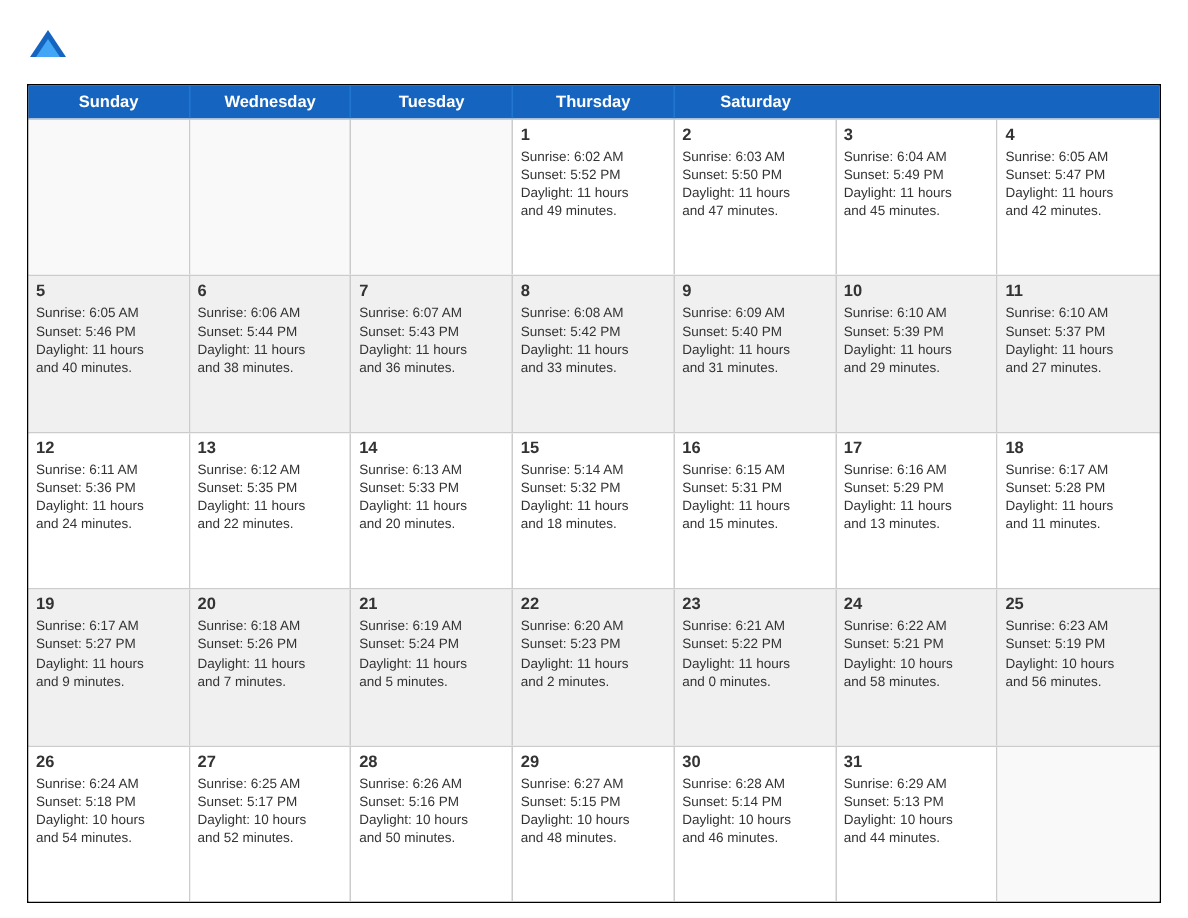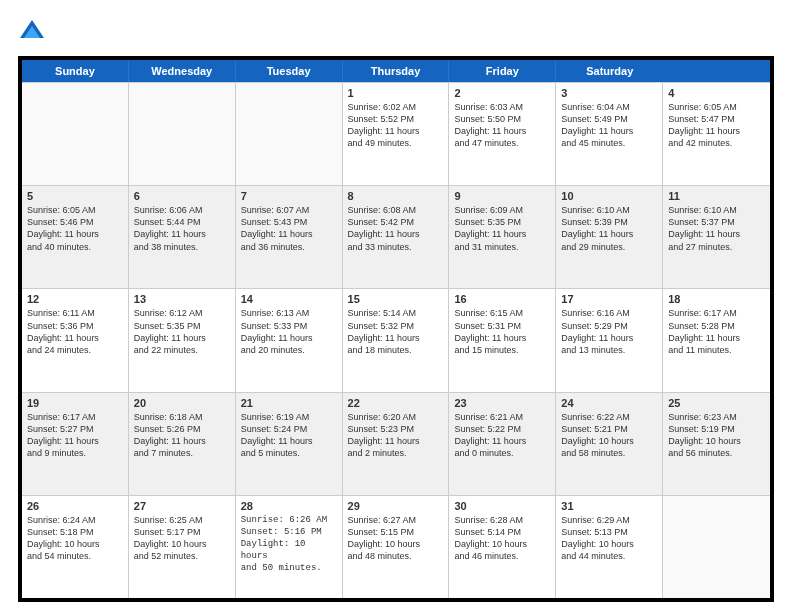--- a/index.html
+++ b/index.html
@@ -57,21 +57,21 @@
       line-height: 1.1;
     }
     .location {
       font-size: 14px;
       color: #555;
     }
     .calendar {
       flex: 1;
       display: flex;
       flex-direction: column;
-      border: 4px solid #000000;
+      border: 1px solid #000000;
     }
     .cal-header {
       display: grid;
       grid-template-columns: repeat(7, 1fr);
       background: #1565c0;
     }
     .cal-header-cell {
       color: #fff;
       font-size: 11px;
       font-weight: bold;
@@ -134,21 +134,20 @@
       <div class="location"></div>
     </div>
   </div>
 
   <div class="calendar">
     <div class="cal-header">
     <div class="cal-header-cell">Sunday</div>
         <div class="cal-header-cell">Wednesday</div>
         <div class="cal-header-cell">Tuesday</div>
         <div class="cal-header-cell">Thursday</div>
-        <div class="cal-header-cell">Friday</div>
         <div class="cal-header-cell">Saturday</div>
       </div>
     <div class="cal-body">
     <div class="cal-row">
           <div class="cal-cell empty"></div>
           <div class="cal-cell empty"></div>
           <div class="cal-cell empty"></div>
           <div class="cal-cell">
             <span class="day-num">1</span>
             <div class="cell-text" style="white-space: pre-line;">Sunrise: 6:02 AM
@@ -203,21 +202,21 @@
           <div class="cal-cell alt-row">
             <span class="day-num">8</span>
             <div class="cell-text" style="white-space: pre-line;">Sunrise: 6:08 AM
 Sunset: 5:42 PM
 Daylight: 11 hours
 and 33 minutes.</div>
           </div>
           <div class="cal-cell alt-row">
             <span class="day-num">9</span>
             <div class="cell-text" style="white-space: pre-line;">Sunrise: 6:09 AM
-Sunset: 5:35 PM
+Sunset: 5:40 PM
 Daylight: 11 hours
 and 31 minutes.</div>
           </div>
           <div class="cal-cell alt-row">
             <span class="day-num">10</span>
             <div class="cell-text" style="white-space: pre-line;">Sunrise: 6:10 AM
 Sunset: 5:39 PM
 Daylight: 11 hours
 and 29 minutes.</div>
           </div>
@@ -341,21 +340,21 @@
           </div>
           <div class="cal-cell">
             <span class="day-num">27</span>
             <div class="cell-text" style="white-space: pre-line;">Sunrise: 6:25 AM
 Sunset: 5:17 PM
 Daylight: 10 hours
 and 52 minutes.</div>
           </div>
           <div class="cal-cell">
             <span class="day-num">28</span>
-            <div class="cell-text" style="white-space: pre-line; font-family: Liberation Mono, monospace;">Sunrise: 6:26 AM
+            <div class="cell-text" style="white-space: pre-line;">Sunrise: 6:26 AM
 Sunset: 5:16 PM
 Daylight: 10 hours
 and 50 minutes.</div>
           </div>
           <div class="cal-cell">
             <span class="day-num">29</span>
             <div class="cell-text" style="white-space: pre-line;">Sunrise: 6:27 AM
 Sunset: 5:15 PM
 Daylight: 10 hours
 and 48 minutes.</div>

